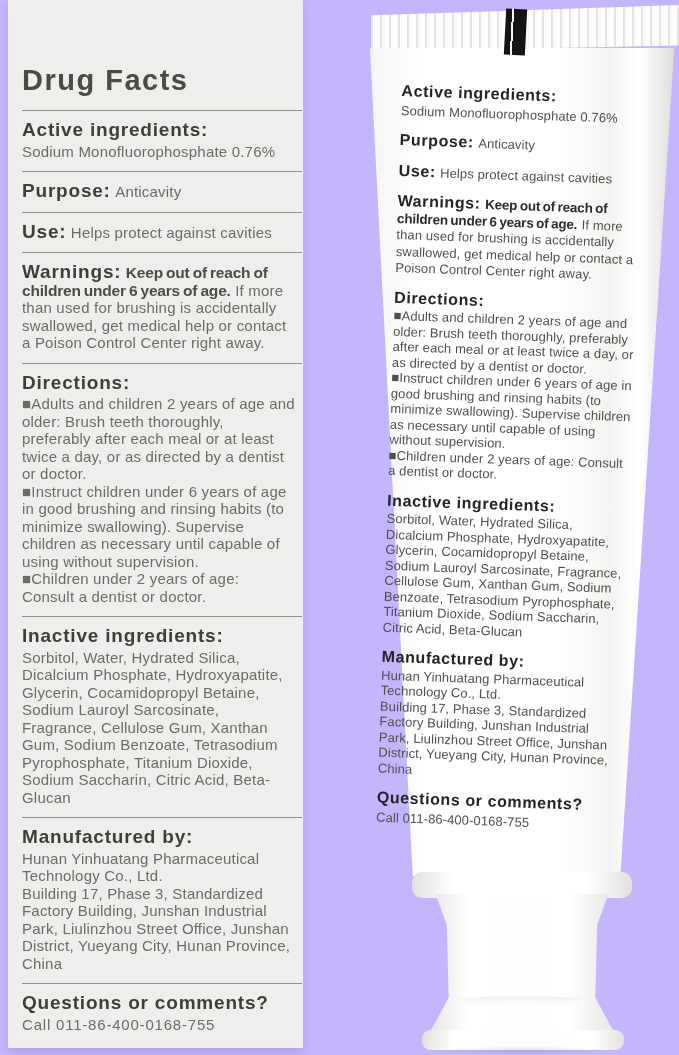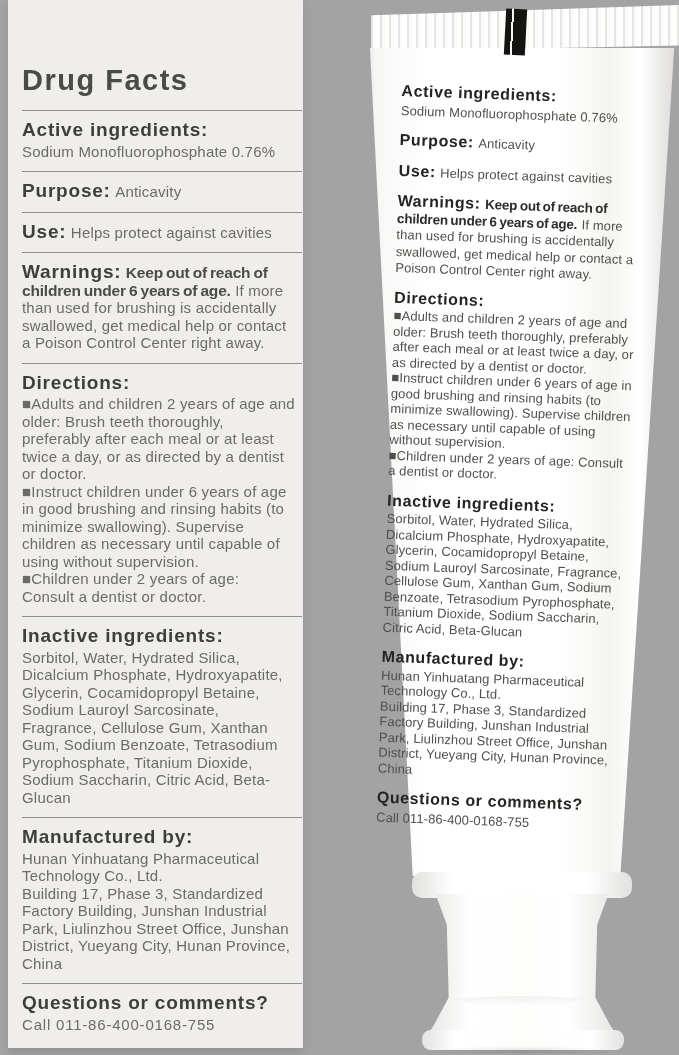--- a/index.html
+++ b/index.html
@@ -1,16 +1,16 @@
 <!DOCTYPE html>
 <html><head>
 <meta charset="utf-8">
 <style>
   html,body{margin:0;padding:0;background:#ffffff;}
-  #stage{position:relative;width:679px;height:1055px;background:#a3a3a3;overflow:hidden;
+  #stage{position:relative;width:679px;height:1055px;background:#c4b5fd;overflow:hidden;
          font-family:"Liberation Sans", sans-serif;}
 
   
   .panel{position:absolute;left:8px;top:0;width:295px;height:1048px;background:#efeeec;
          box-shadow:0 5px 9px rgba(0,0,0,0.10);box-sizing:border-box;
          padding:64px 8px 0 14px;color:#6b6b68;}
   .panel .inner{width:273px;}
   .p-title{font-size:29px;font-weight:bold;color:#4a4a47;letter-spacing:1.5px;margin:0 0 13px 0;}
   .hr{height:0;border-top:1.5px solid #90908c;margin:0;width:280px;margin-left:0;}
   .sec{padding:10px 0 11px 0;}

